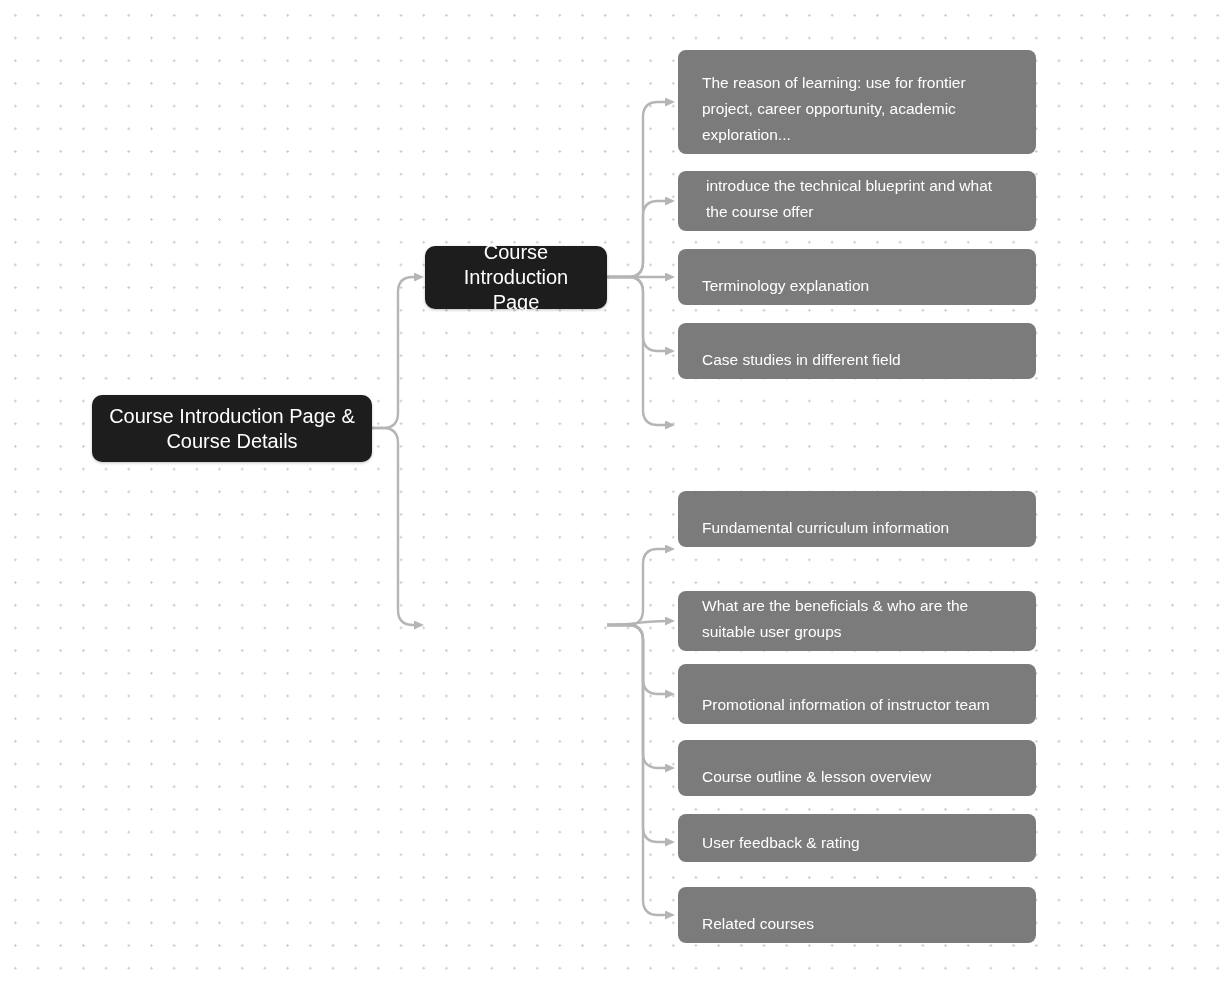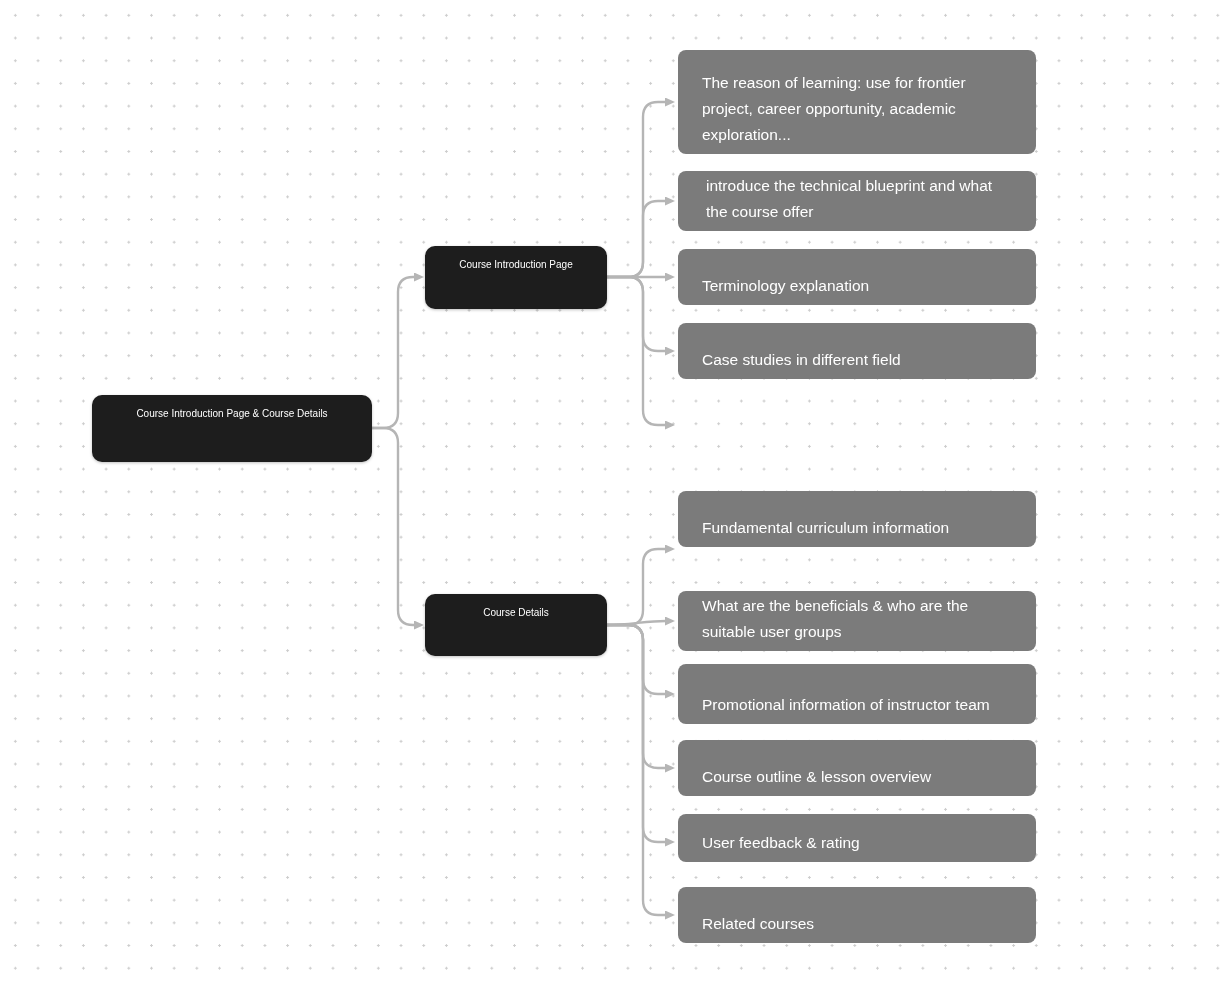--- a/index.html
+++ b/index.html
@@ -33,26 +33,27 @@
   }
   .edge {
     stroke: var(--connector);
     stroke-width: 2.4;
     fill: none;
   }
   .arrowhead { fill: var(--connector); }
   .node {
     position: absolute;
     display: flex;
+    align-items: center;
     justify-content: center;
     text-align: center;
     background: var(--node-bg);
     color: var(--node-text);
     border-radius: 10px;
-    font-size: 10px;
+    font-size: 20px;
     line-height: 25px;
     padding: 6px 14px;
     box-shadow: 0 1px 3px rgba(0,0,0,0.25);
     cursor: pointer;
   }
   .leaf {
     position: absolute;
     left: 678px;
     width: 358px;
     display: flex;
@@ -113,23 +114,20 @@
   </svg>
 
   <div class="node root-node">
     <span>Course Introduction Page &amp; Course Details</span>
   </div>
 
   <div class="node intro-node">
     <span>Course Introduction Page</span>
   </div>
 
-  <div class="node details-node">
-    <span>Course Details</span>
-  </div>
 
   <div class="leaf leaf-i1">
     <span>The reason of learning: use for frontier project, career opportunity,  academic exploration...</span>
   </div>
   <div class="leaf leaf-i2">
     <span>introduce the technical blueprint and what the course offer</span>
   </div>
   <div class="leaf leaf-i3">
     <span>Terminology explanation</span>
   </div>

